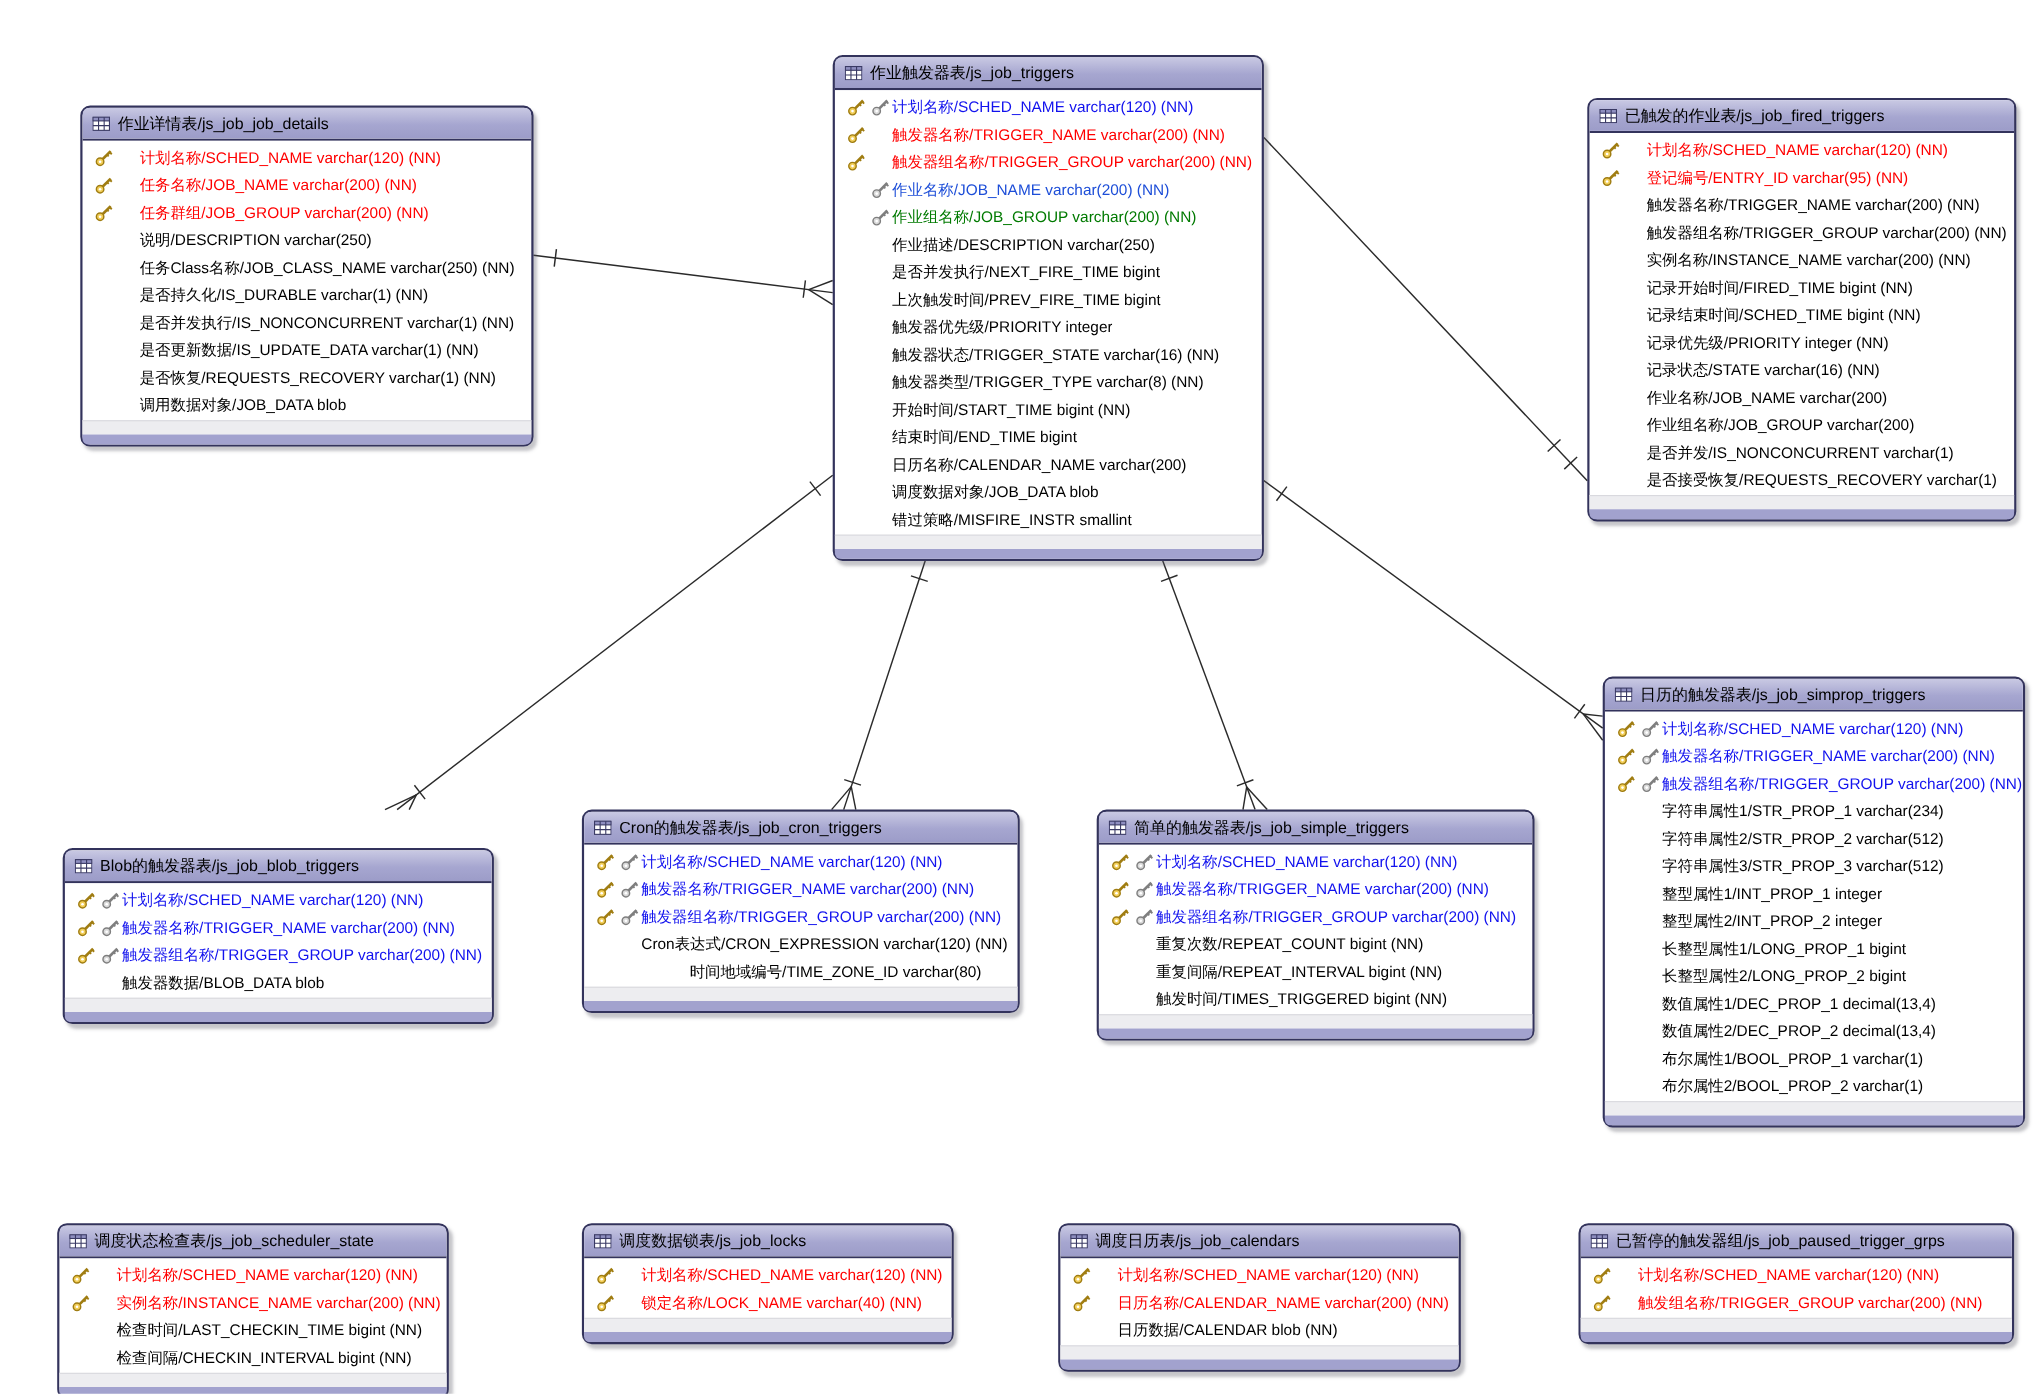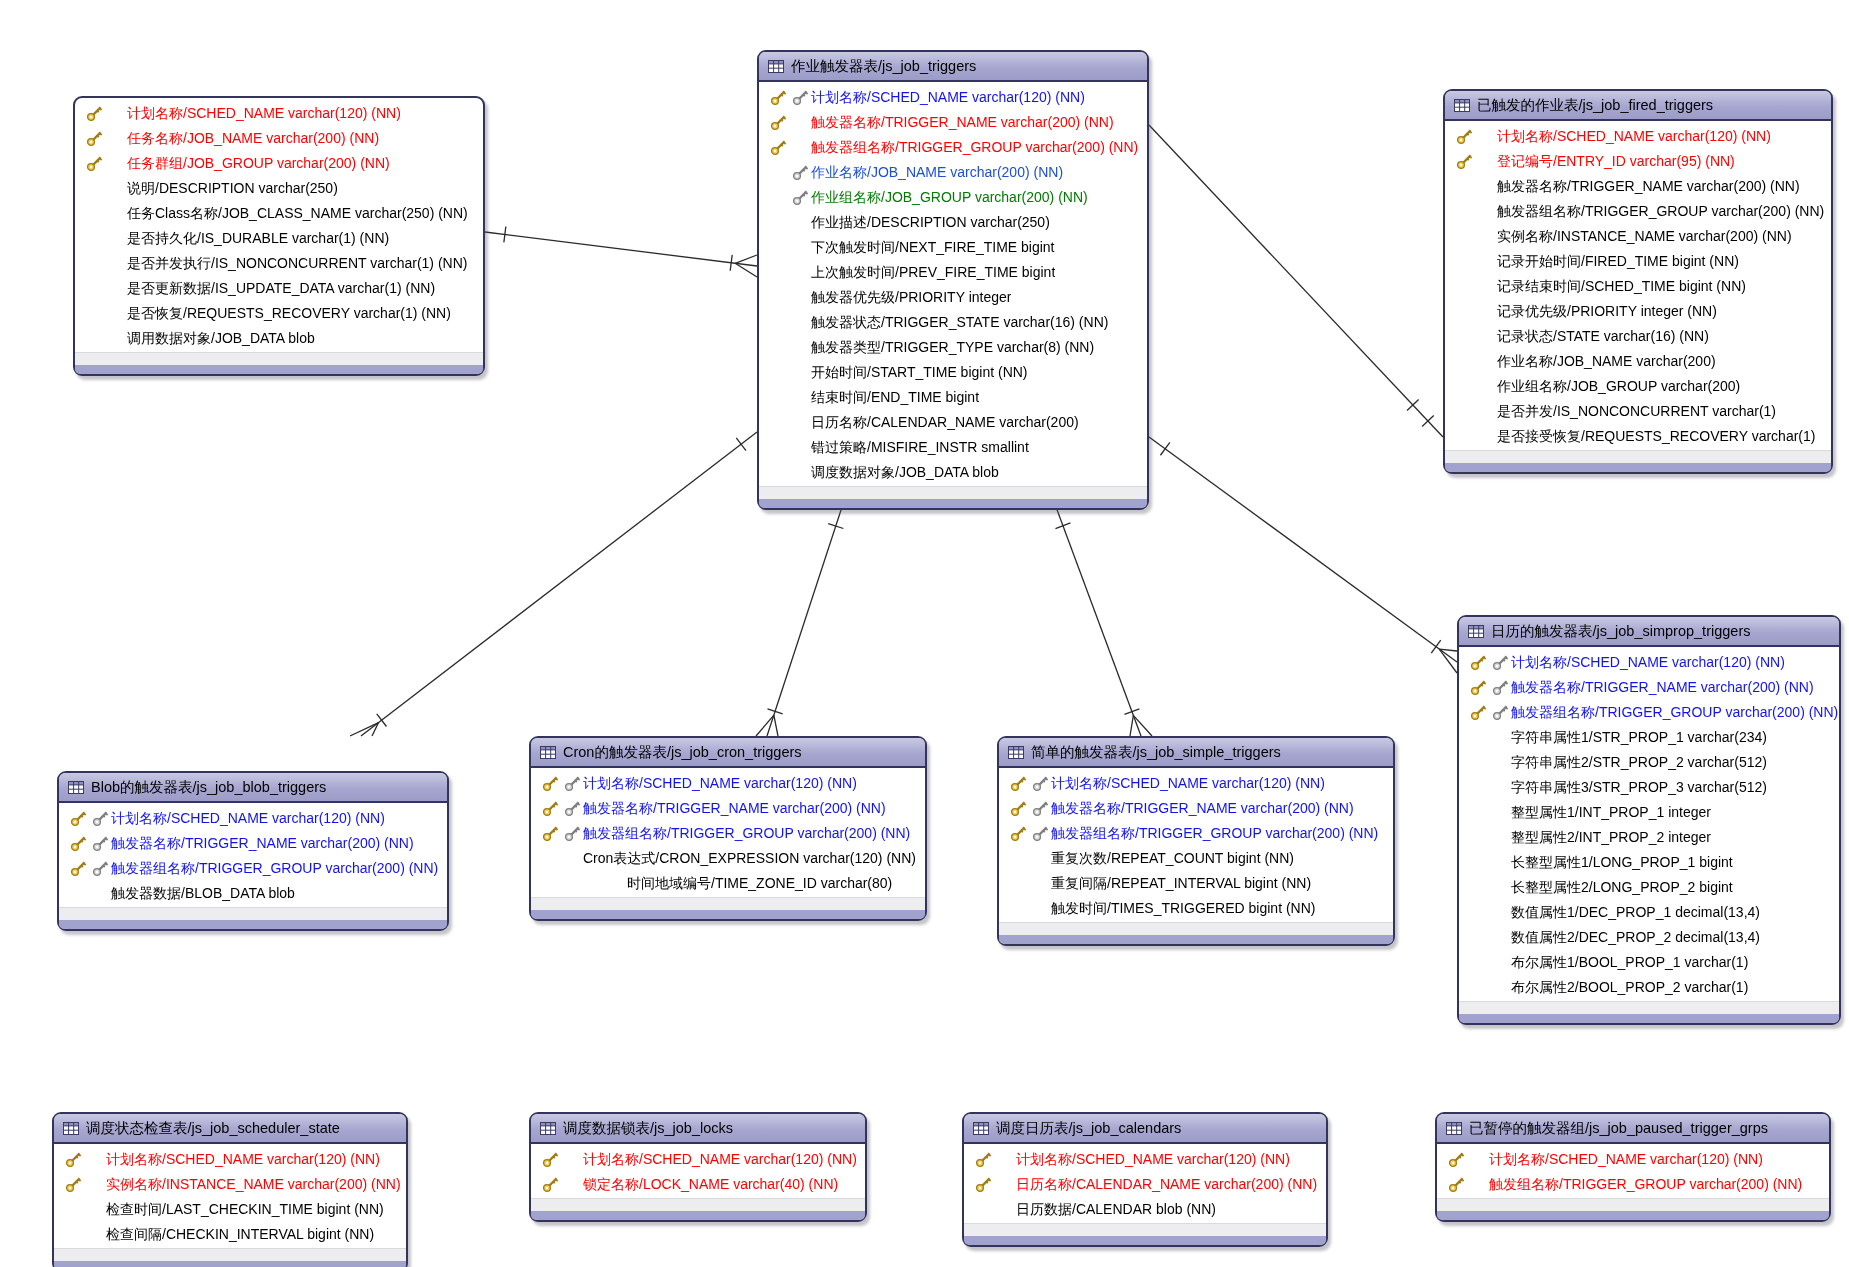--- a/index.html
+++ b/index.html
@@ -52,20 +52,32 @@
       <line x1="1169.8688245735264" y1="442.33780487835423" x2="1160.4306627061026" y2="455.2575997902057" stroke="#2a2a2a" stroke-width="1.3"></line>
       <line x1="1439.235281996204" y1="649.022527432292" x2="1457" y2="651" stroke="#2a2a2a" stroke-width="1.3"></line>
       <line x1="1439.235281996204" y1="649.022527432292" x2="1457" y2="673" stroke="#2a2a2a" stroke-width="1.3"></line>
       <line x1="1440.7244142019533" y1="640.2030895095103" x2="1431.2862523345295" y2="653.1228844213618" stroke="#2a2a2a" stroke-width="1.3"></line>
       <line x1="1149" y1="125" x2="1443" y2="437" stroke="#2a2a2a" stroke-width="1.3"></line>
       <line x1="1433.7346865514066" y1="415.5022334485809" x2="1422.090063002721" y2="426.4750517925344" stroke="#2a2a2a" stroke-width="1.3"></line>
       <line x1="1418.6470613284707" y1="399.49087606913855" x2="1407.0024377797852" y2="410.463694413092" stroke="#2a2a2a" stroke-width="1.3"></line>
     </svg>
 
 <div class="table" style="left: 73px; top: 96px; width: 408px;">
+      <div class="thead">
+        <span class="ticon">
+          <svg width="16" height="13" viewBox="0 0 16 13">
+            <rect x="0.5" y="0.5" width="15" height="12" fill="#ffffff" stroke="#3a3a64"></rect>
+            <rect x="0.5" y="0.5" width="15" height="3.4" fill="#8f8fc0" stroke="#3a3a64"></rect>
+            <line x1="5.6" y1="0.5" x2="5.6" y2="12.5" stroke="#3a3a64"></line>
+            <line x1="10.7" y1="0.5" x2="10.7" y2="12.5" stroke="#3a3a64"></line>
+            <line x1="0.5" y1="8.2" x2="15.5" y2="8.2" stroke="#3a3a64"></line>
+          </svg>
+        </span>
+        <span>作业详情表/js_job_job_details</span>
+      </div>
       <div class="tbody">
         <div class="trow">
           <span class="kslot">
             <svg width="17" height="17" viewBox="0 0 17 17">
               <line x1="7" y1="10" x2="14.6" y2="2.4" stroke="#A07D12" stroke-width="2.4"></line>
               <line x1="13.6" y1="3.2" x2="15.6" y2="5.2" stroke="#A07D12" stroke-width="1.7"></line>
               <line x1="11.2" y1="5.6" x2="12.8" y2="7.2" stroke="#A07D12" stroke-width="1.7"></line>
               <circle cx="5" cy="12" r="3.4" fill="#F2CE58" stroke="#A07D12" stroke-width="1.3"></circle>
               <circle cx="5" cy="12" r="1.2" fill="#ffffff"></circle>
             </svg>
@@ -226,21 +238,21 @@
           <span class="flabel" style="color: rgb(0, 122, 0);">作业组名称/JOB_GROUP varchar(200) (NN)</span>
         </div>
         <div class="trow">
           <span class="kslot"></span>
           <span class="kslot"></span>
           <span class="flabel" style="color: rgb(0, 0, 0);">作业描述/DESCRIPTION varchar(250)</span>
         </div>
         <div class="trow">
           <span class="kslot"></span>
           <span class="kslot"></span>
-          <span class="flabel" style="color: rgb(0, 0, 0);">下次触发时间/NEXT_FIRE_TIME bigint</span>
+          <span class="flabel" style="color: rgb(0, 0, 0);">是否并发执行/NEXT_FIRE_TIME bigint</span>
         </div>
         <div class="trow">
           <span class="kslot"></span>
           <span class="kslot"></span>
           <span class="flabel" style="color: rgb(0, 0, 0);">上次触发时间/PREV_FIRE_TIME bigint</span>
         </div>
         <div class="trow">
           <span class="kslot"></span>
           <span class="kslot"></span>
           <span class="flabel" style="color: rgb(0, 0, 0);">触发器优先级/PRIORITY integer</span>
@@ -266,26 +278,26 @@
           <span class="flabel" style="color: rgb(0, 0, 0);">结束时间/END_TIME bigint</span>
         </div>
         <div class="trow">
           <span class="kslot"></span>
           <span class="kslot"></span>
           <span class="flabel" style="color: rgb(0, 0, 0);">日历名称/CALENDAR_NAME varchar(200)</span>
         </div>
         <div class="trow">
           <span class="kslot"></span>
           <span class="kslot"></span>
+          <span class="flabel" style="color: rgb(0, 0, 0);">调度数据对象/JOB_DATA blob</span>
+        </div>
+        <div class="trow">
+          <span class="kslot"></span>
+          <span class="kslot"></span>
           <span class="flabel" style="color: rgb(0, 0, 0);">错过策略/MISFIRE_INSTR smallint</span>
-        </div>
-        <div class="trow">
-          <span class="kslot"></span>
-          <span class="kslot"></span>
-          <span class="flabel" style="color: rgb(0, 0, 0);">调度数据对象/JOB_DATA blob</span>
         </div>
       </div>
       <div class="tfoot"></div>
       <div class="tbar"></div>
     </div>
     <div class="table" style="left: 1443px; top: 89px; width: 386px;">
       <div class="thead">
         <span class="ticon">
           <svg width="16" height="13" viewBox="0 0 16 13">
             <rect x="0.5" y="0.5" width="15" height="12" fill="#ffffff" stroke="#3a3a64"></rect>

